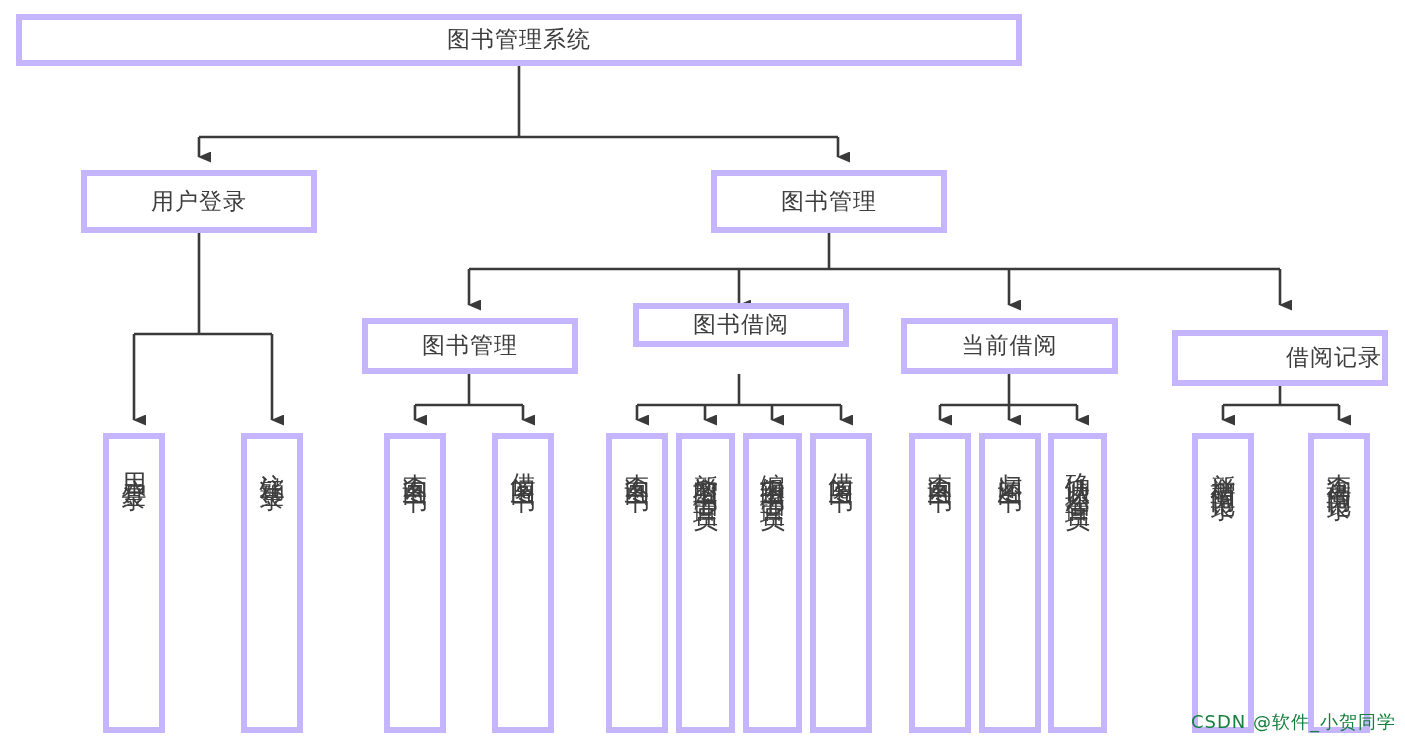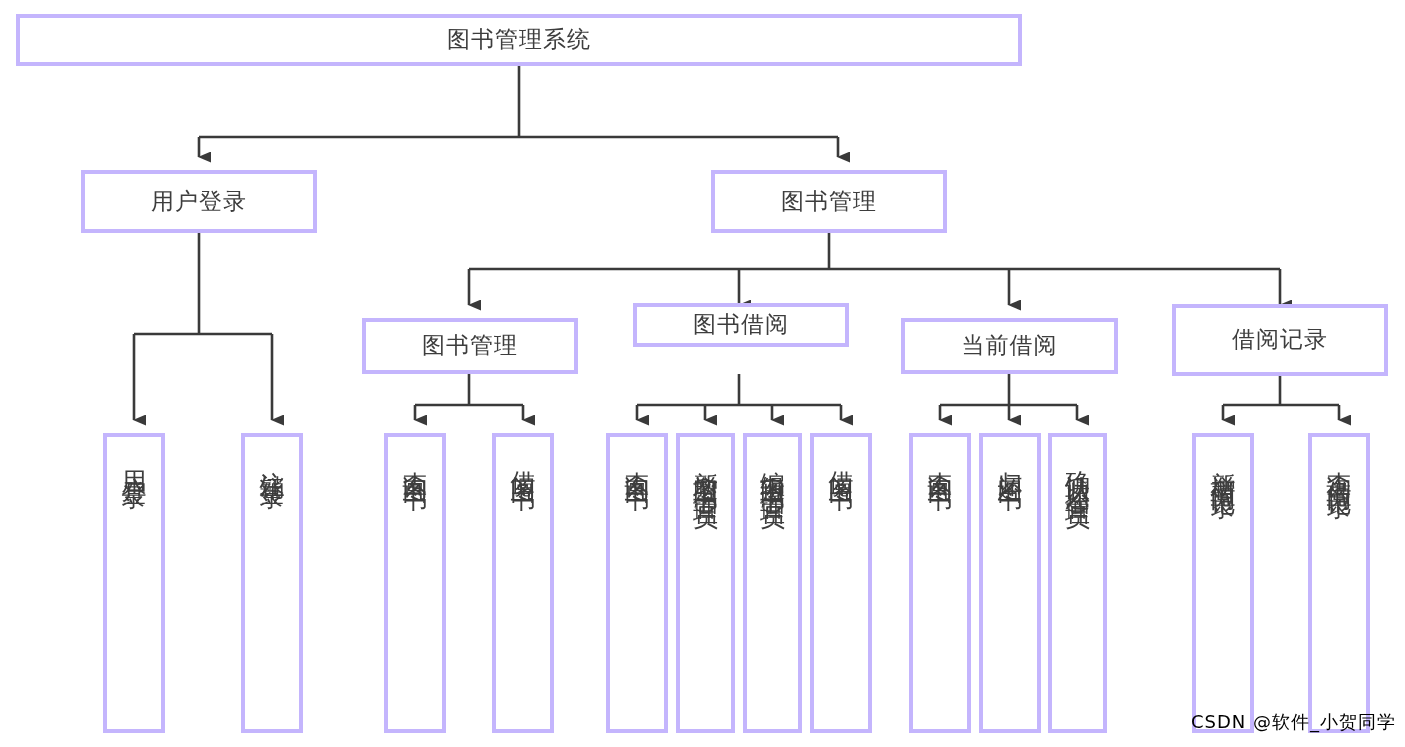--- a/index.html
+++ b/index.html
@@ -2,21 +2,21 @@
 <html><head>
 <meta charset="utf-8">
 <style>
   html,body{margin:0;padding:0;background:#ffffff;}
   body{font-family:"DejaVu Sans","Liberation Sans",sans-serif;}
   #stage{position:relative;width:1405px;height:747px;background:#ffffff;overflow:hidden;}
   svg.edges{position:absolute;left:0;top:0;width:1405px;height:747px;}
   .node{
     position:absolute;
     box-sizing:border-box;
-    border:4px solid #c4b5fd;
+    border:6px solid #c4b5fd;
     background:#ffffff;
     display:flex;
     align-items:center;
     justify-content:center;
     color:#3d3d3d;
   }
   .node .lbl{
     display:block;
     text-align:center;
     line-height:1.12;
@@ -35,21 +35,21 @@
     font-size:25px;
     line-height:1.0;
     letter-spacing:5px;
     white-space:pre;
   }
   .watermark{
     position:absolute;
     left:1191px;
     top:710px;
     font-size:18px;
-    color:#000000;
+    color:#15803d;
     letter-spacing:1px;
     white-space:pre;
     pointer-events:none;
   }
 </style>
 </head>
 <body>
 
 <div id="stage">
 
@@ -116,21 +116,21 @@
 
   <div class="node horiz" style="left:362px;top:318px;width:216px;height:56px;">
     <span class="lbl">图书管理</span>
   </div>
   <div class="node horiz" style="left:633px;top:303px;width:216px;height:44px;">
     <span class="lbl">图书借阅</span>
   </div>
   <div class="node horiz" style="left:901px;top:318px;width:217px;height:56px;">
     <span class="lbl">当前借阅</span>
   </div>
-  <div class="node horiz" style="left:1172px;top:304px;width:216px;height:72px;">
+  <div class="node horiz" style="left:1172px;top:330px;width:216px;height:56px;justify-content:flex-end;">
     <span class="lbl">借阅记录</span>
   </div>
 
   <div class="node vert" style="left:103px;top:433px;width:62px;height:300px;">
     <span class="lbl">用户登录</span>
   </div>
   <div class="node vert" style="left:241px;top:433px;width:62px;height:300px;">
     <span class="lbl">注销登录</span>
   </div>
 

